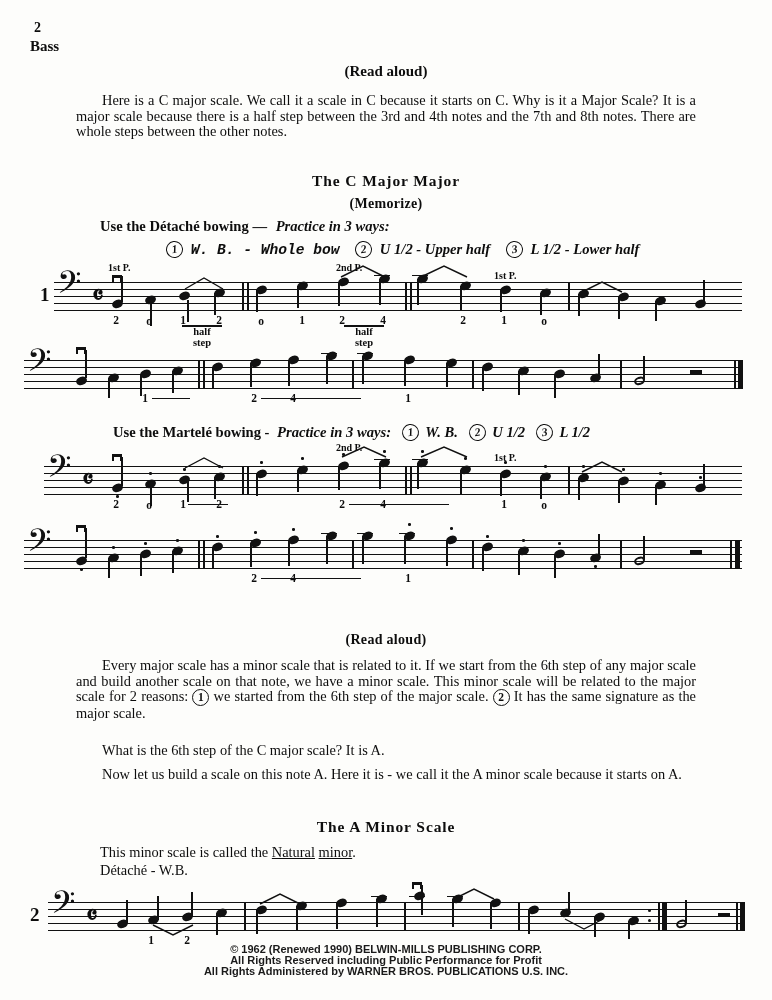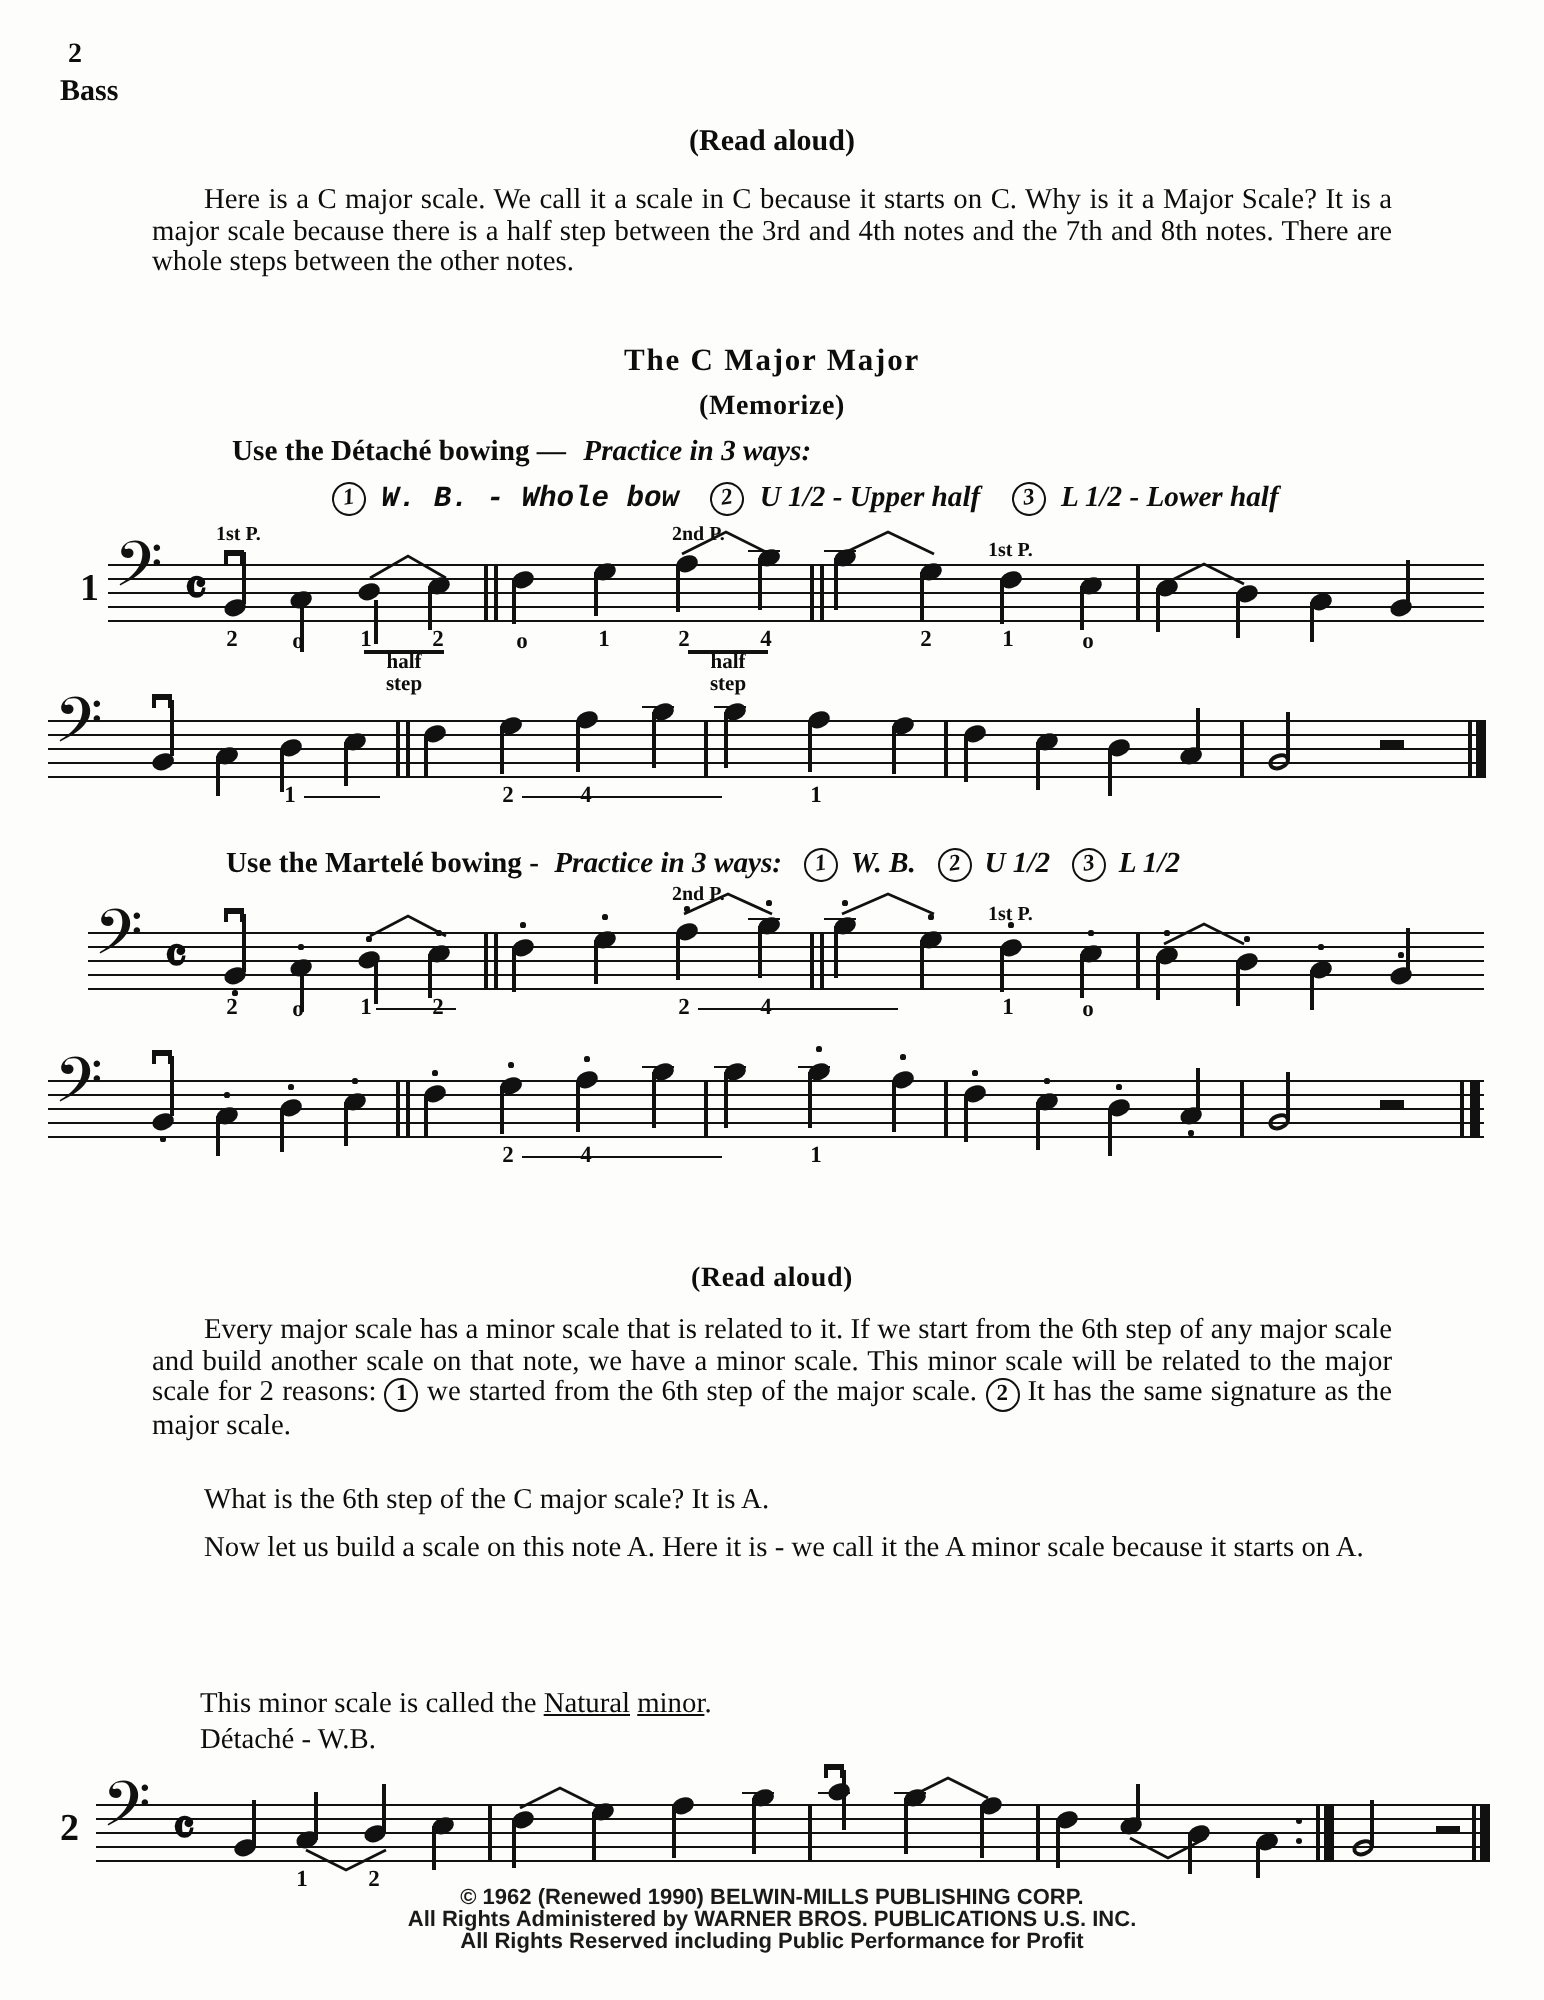--- a/index.html
+++ b/index.html
@@ -267,21 +267,21 @@
   <div class="corner-inst">Bass</div>
   <div class="doc-subtitle">(Read aloud)</div>
 
   <div class="para" style="left:76px; top:93px; width:620px;">
     <span class="ind"></span><span>Here is a C major scale.  We call it a scale in C because it starts on C.  Why is it a Major Scale? It is a major scale because there is a half step between the 3rd and 4th notes and the 7th and 8th notes.  There are whole steps between the other notes.</span>
   </div>
 
   <div class="ctr-head" style="top:172px;">The  C  Major  Major</div>
   <div class="ctr-sub" style="top:196px;">(Memorize)</div>
 
-  <div class="bow-line" style="left:116px; top:218px;">
+  <div class="bow-line" style="left:100px; top:218px;">
     <span>Use the Détaché bowing —</span>
     <span class="it" style="margin-left:5px;">Practice in 3 ways:</span>
   </div>
 
   <div class="bow-line" style="left:166px; top:241px;">
     <span class="circ">1</span>
     <span class="it" style="margin-left:4px;font-family:Liberation Mono, monospace;">W. B.  -  Whole bow</span>
     <span class="circ" style="margin-left:12px;">2</span>
     <span class="it" style="margin-left:4px;">U 1/2 - Upper half</span>
     <span class="circ" style="margin-left:12px;">3</span>
@@ -657,20 +657,21 @@
   </div>
 
   <div class="para" style="left:76px; top:743px; width:620px; text-align:left;">
     <span class="ind"></span><span>What is the 6th step of the C major scale?  It is A.</span>
   </div>
 
   <div class="para" style="left:76px; top:767px; width:620px;">
     <span class="ind"></span><span>Now let us build a scale on this note A. Here it is - we call it the A minor scale because it starts on A.</span>
   </div>
 
+  <div class="ctr-head" style="top:818px;">The  A  Minor  Scale</div>
 
   <div class="para" style="left:100px; top:845px; width:620px; text-align:left;">
     <span>This minor scale is called the </span><span class="u">Natural</span><span> </span><span class="u">minor</span><span>.</span>
   </div>
 
   <div class="para" style="left:100px; top:863px; width:620px; text-align:left;">Détaché - W.B.</div>
 
   <div class="system" style="left:0px; top:882px; width:772px; height:60px;">
     <div class="exnum" style="left:30px; top:22px;">2</div>
 
@@ -752,17 +753,17 @@
 
     <div class="barline" style="left:736px; top:20px; height:29px;"></div>
     <div class="barline thick" style="left:740px; top:20px; height:29px;"></div>
 
     <div class="fing" style="left:145px; top:52px;">1</div>
     <div class="fing" style="left:181px; top:52px;">2</div>
   </div>
 
   <div class="copyright" style="top:944px;">
     <div>© 1962 (Renewed 1990) BELWIN-MILLS PUBLISHING CORP.</div>
+    <div>All Rights Reserved including Public Performance for Profit</div>
     <div>All Rights Administered by WARNER BROS. PUBLICATIONS U.S. INC.</div>
-    <div>All Rights Reserved including Public Performance for Profit</div>
   </div>
 
 </div>
 
 </body></html>

